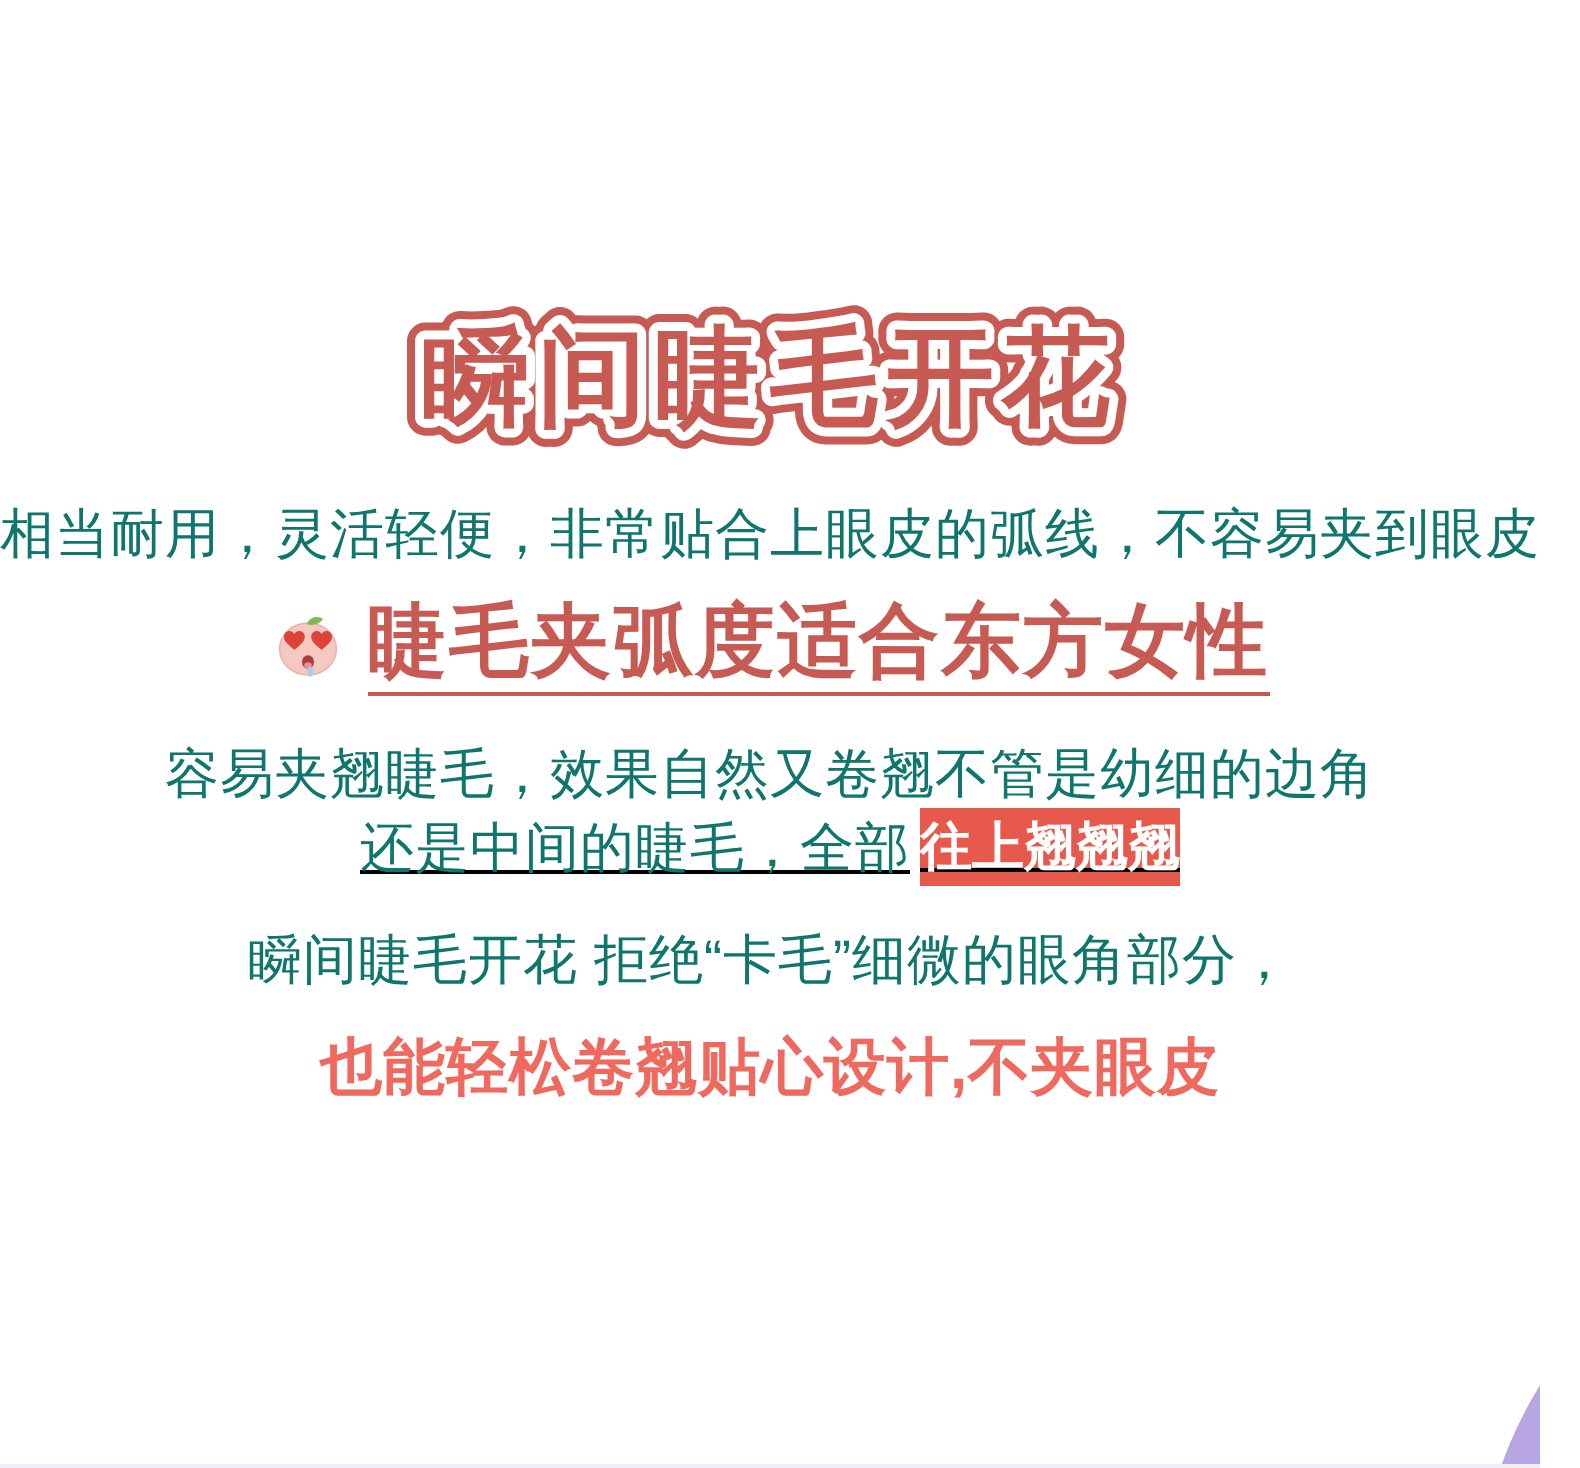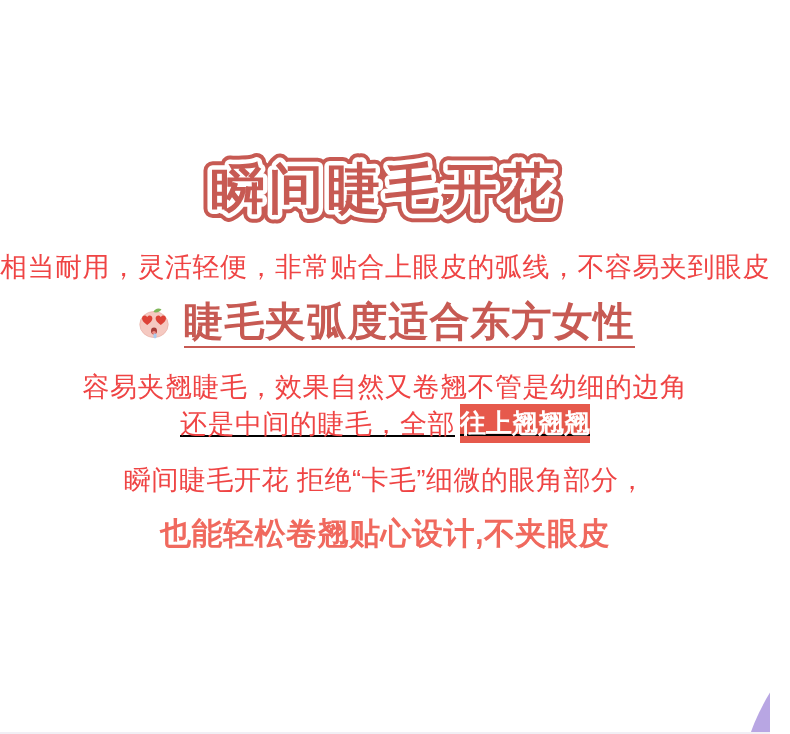--- a/index.html
+++ b/index.html
@@ -10,21 +10,21 @@
     overflow:hidden;
     font-family:"Liberation Sans","DejaVu Sans",sans-serif;
   }
   .content{
     position:absolute;inset:0;
     display:flex;flex-direction:column;align-items:center;
     text-align:center;
   }
   .title-svg{margin-top:140px;display:block;}
   .body-line{
-    color:#ef4444;
+    color:#0f766e;
     font-size:27px;line-height:34px;
     font-weight:400;
     letter-spacing:0.5px;
     white-space:nowrap;
   }
   .line1{margin-top:16px;}
   .line-row{display:flex;align-items:center;justify-content:center;}
   .line2{margin-top:21px;}
   .line2 .emoji{width:30px;height:30px;margin-left:9px;}
   .subtitle-row{margin-top:18px;display:flex;align-items:flex-start;justify-content:center;}

